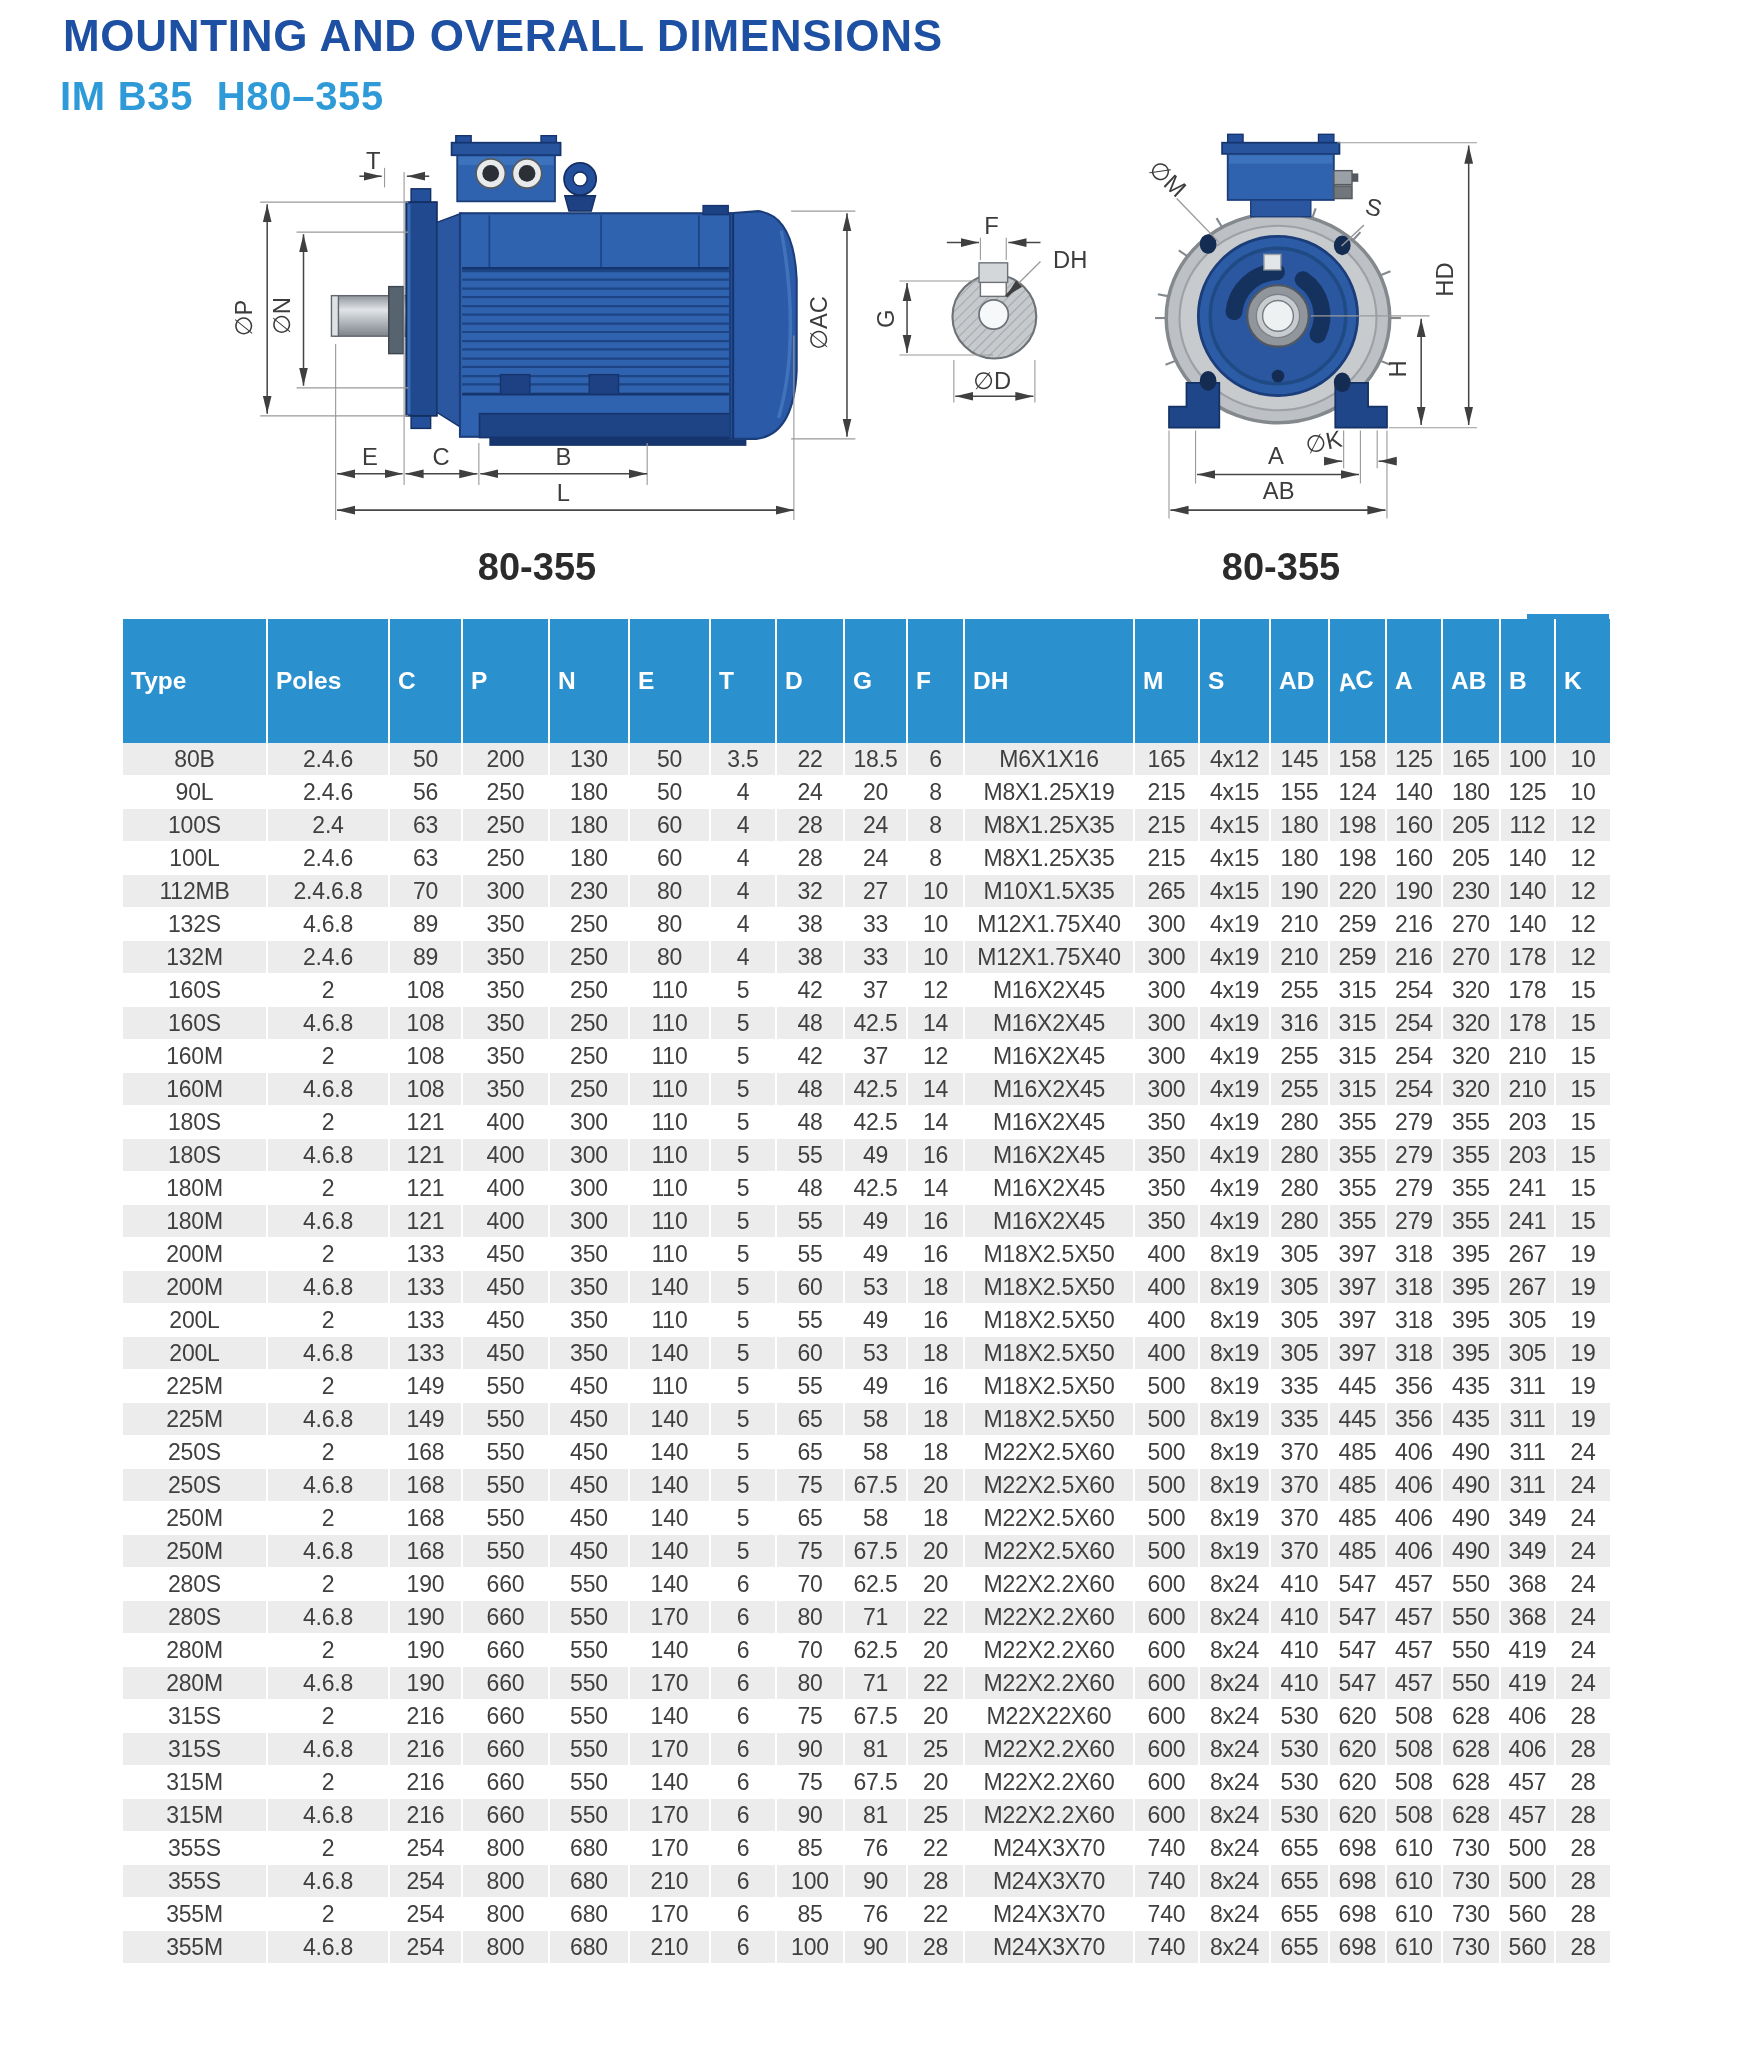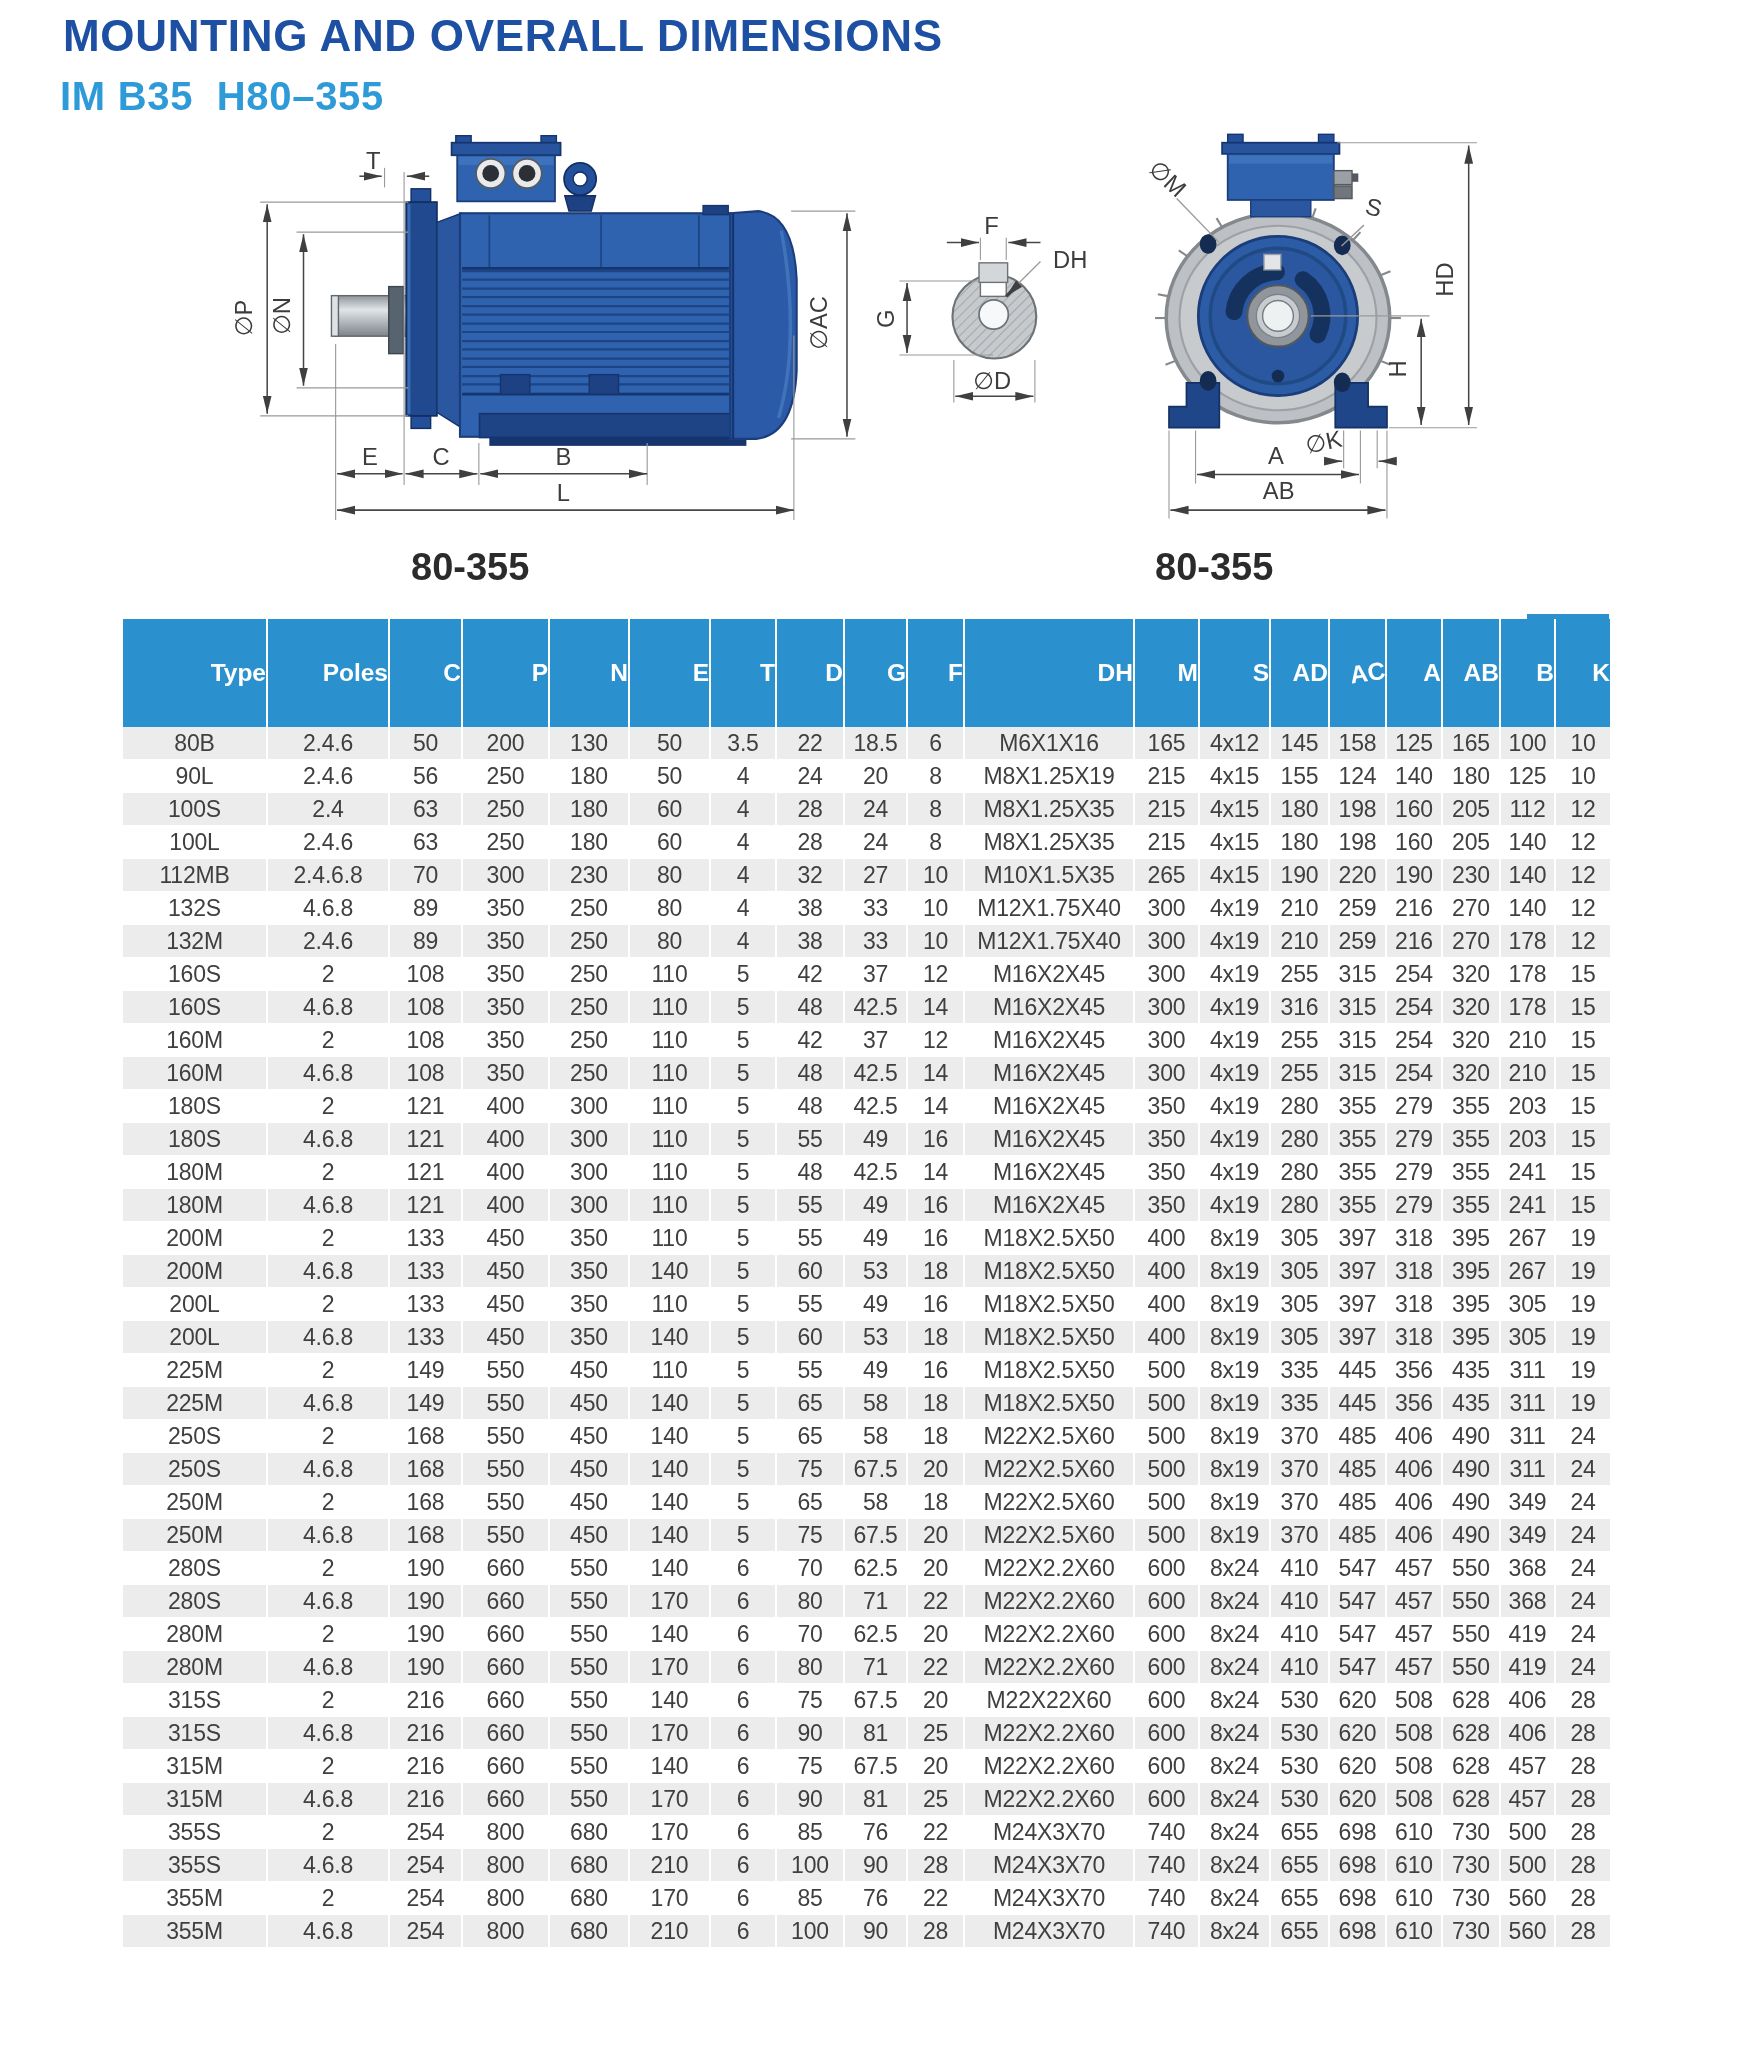--- a/index.html
+++ b/index.html
@@ -2,32 +2,32 @@
 <html style="font-size:11.2px"><head>
 <meta charset="utf-8">
 <style>
   html,body{margin:0;padding:0;background:#ffffff;}
   .page{position:relative;width:1644px;height:2066px;background:#ffffff;overflow:hidden;
         font-family:"Liberation Sans",sans-serif;}
   .page-title{position:absolute;left:63px;top:11.2px;font-size:44px;font-weight:900;
         letter-spacing:0.7px;color:#1d4fa3;white-space:pre;}
   .page-subtitle{position:absolute;left:60px;top:74px;font-size:40px;font-weight:800;
         letter-spacing:0.7px;color:#2e9ad8;white-space:pre;}
-  .diagram-caption{position:absolute;top:546px;width:252px;text-align:left;
+  .diagram-caption{position:absolute;top:546px;width:252px;text-align:center;
         font-size:38px;font-weight:900;color:#2b2b2b;}
   #caption-left{left:411px;}
   #caption-right{left:1155px;}
   svg text{font-family:"Liberation Sans",sans-serif;fill:#3c3c3c;font-size:34px;}
   svg .dimlbl{font-size:34px;}
   
   .dims-table-wrap{position:absolute;left:123px;top:619px;width:1486px;}
   .header-tab{position:absolute;left:1527px;top:614px;width:82px;height:5.6px;background:#2a90ce;}
   table.dims{border-collapse:collapse;table-layout:fixed;width:1486px;}
   table.dims thead th{background:#2a90ce;color:#ffffff;font-size:24.5px;font-weight:bold;
-        height:108px;border-right:2.1px solid #ffffff;text-align:right;vertical-align:middle;padding:0;}
+        height:108px;border-right:2.1px solid #ffffff;text-align:left;vertical-align:middle;padding:8px;}
   table.dims thead th:last-child{border-right:none;}
   table.dims thead th:nth-child(15) span{display:inline-block;transform:rotate(-8deg);}
   table.dims tbody td{height:32px;line-height:32px;font-size:23px;letter-spacing:-0.2px;
         color:#3f3f3f;text-align:center;vertical-align:middle;padding:0;
         border-right:2.1px solid #ffffff;border-bottom:1.4px solid #ffffff;white-space:nowrap;}
   table.dims tbody td:last-child{border-right:none;}
   table.dims tbody tr:nth-child(odd){background:#ececec;}
   table.dims tbody tr:nth-child(even){background:#ffffff;}
 </style>
 </head>

